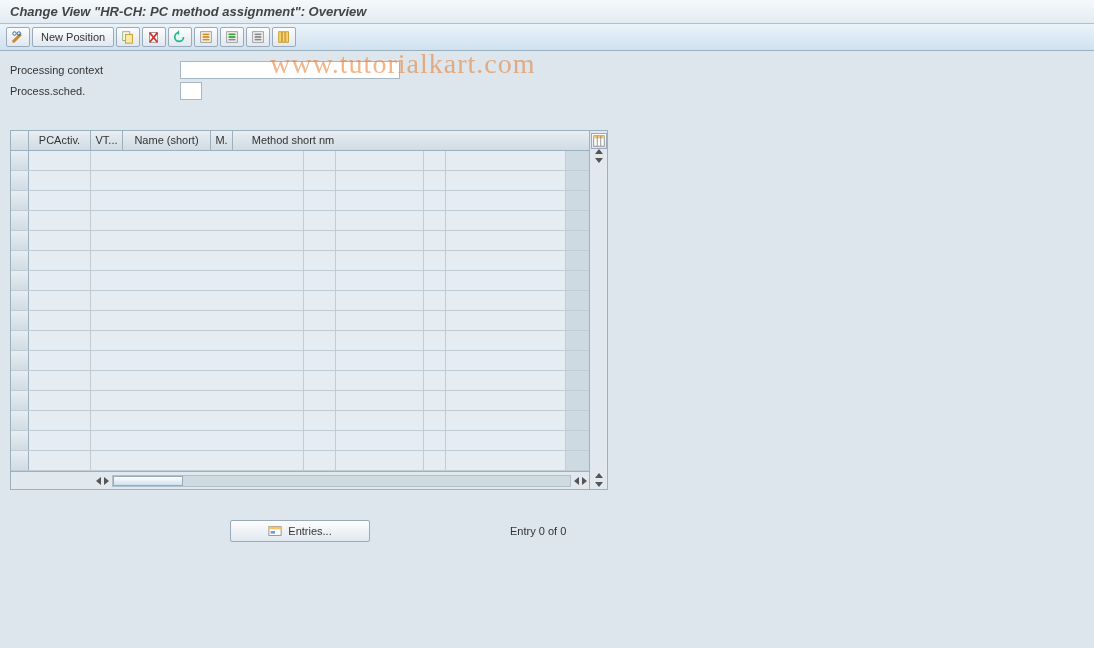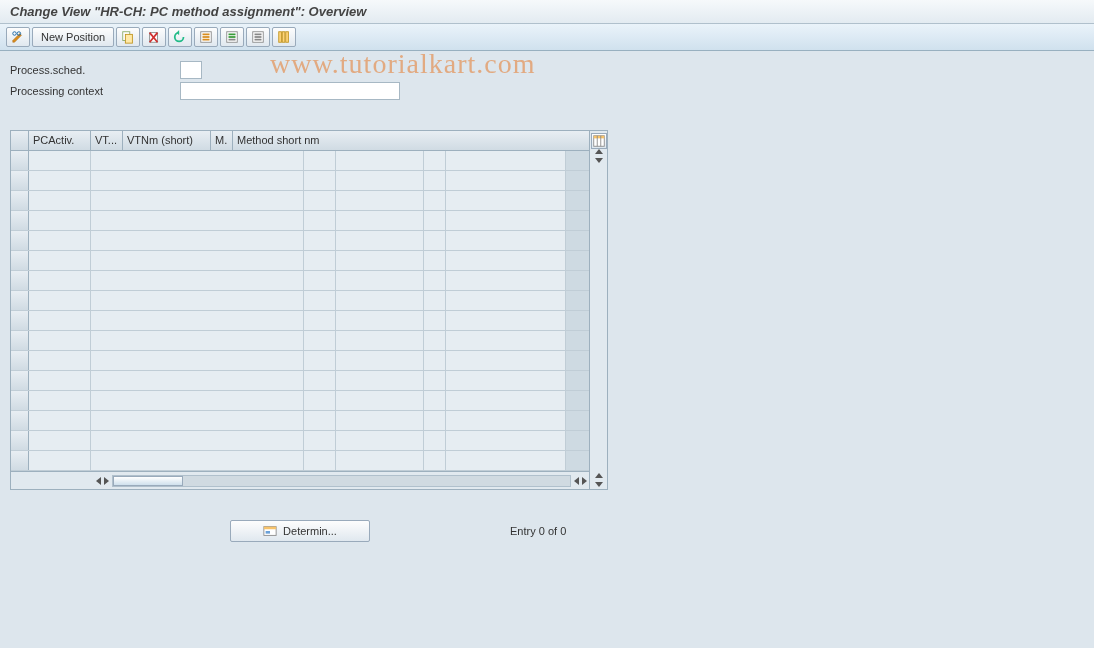--- a/index.html
+++ b/index.html
@@ -72,20 +72,21 @@
     background: linear-gradient(#e8f0f6,#cfdde7);
     padding: 3px 8px;
     border-bottom: 1px solid #9db0be;
     font-size:11px;
   }
   .grid-wrap {
     display: flex;
   }
   .grid {
     flex: 1;
+    text-align: center;
   }
   .grid-header {
     display: flex;
     background: linear-gradient(#e8eef3,#d0dbe3);
     border-bottom: 1px solid #9db0be;
     height: 20px;
   }
   .gh {
     border-right: 1px solid #9db0be;
     padding: 3px 4px;
@@ -246,36 +247,36 @@
         <rect x="10" y="2" width="3" height="12" fill="#ffd47a" stroke="#c0941e"></rect>
       </svg>
   </div>
 </div>
 
 <div class="watermark">www.tutorialkart.com</div>
 
 <div class="content">
 
   <div class="form-row">
+    <div class="form-label">Processing context</div>
+    <div class="form-input" style="width:220px;"></div>
+  </div>
+  <div class="form-row">
     <div class="form-label">Process.sched.</div>
     <div class="form-input" style="width:22px;"></div>
-  </div>
-  <div class="form-row">
-    <div class="form-label">Processing context</div>
-    <div class="form-input" style="width:220px;"></div>
   </div>
 
   <div class="panel">
     <div class="grid-wrap">
       <div class="grid">
         <div class="grid-header">
           <div class="rowsel"></div>
           <div class="gh" style="width:62px">PCActiv.</div>
           <div class="gh" style="width:32px">VT...</div>
-          <div class="gh" style="width:88px">VTNm (short)</div>
+          <div class="gh" style="width:88px">Name (short)</div>
           <div class="gh" style="width:22px">M.</div>
           <div class="gh" style="width:120px;border-right:none">Method short nm</div>
         </div>
         <div class="grid-body">
 
           <div class="grow">
               <div class="rowsel"></div>
               <div class="gcell" style="width:62px"></div>
               <div class="gcell" style="width:213px"></div>
               <div class="gcell" style="width:32px"></div>
@@ -452,18 +453,18 @@
     </div>
   </div>
 
   <div class="footer-row">
     <div class="pos-btn">
       <svg class="icon" viewBox="0 0 16 16">
           <rect x="1" y="3" width="14" height="10" fill="#fff" stroke="#888"></rect>
           <rect x="1" y="3" width="14" height="3" fill="#f7c36b"></rect>
           <rect x="3" y="8" width="5" height="3" fill="#6aa0d8"></rect>
         </svg>
-      <span>Determin...</span>
+      <span>Entries...</span>
     </div>
     <div>Entry 0 of 0</div>
   </div>
 
 </div>
 
 </body></html>

